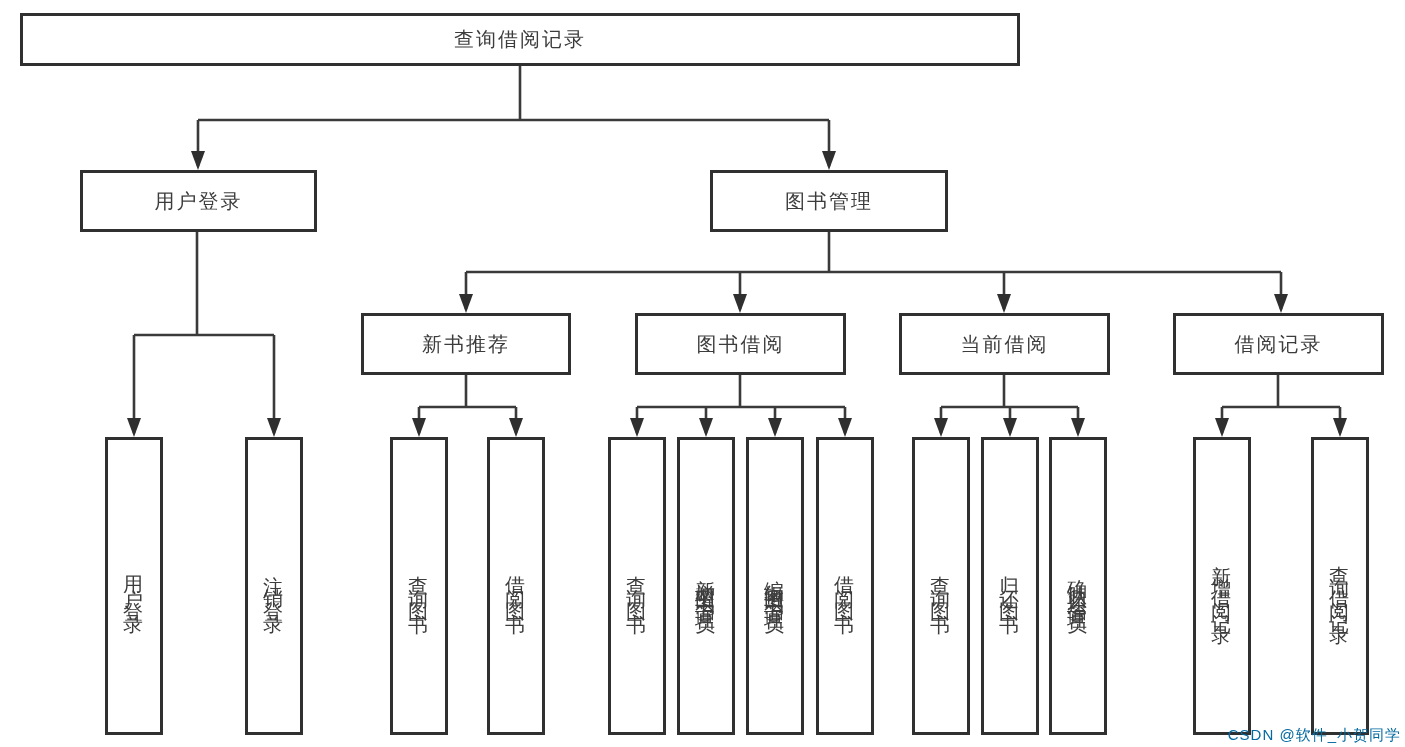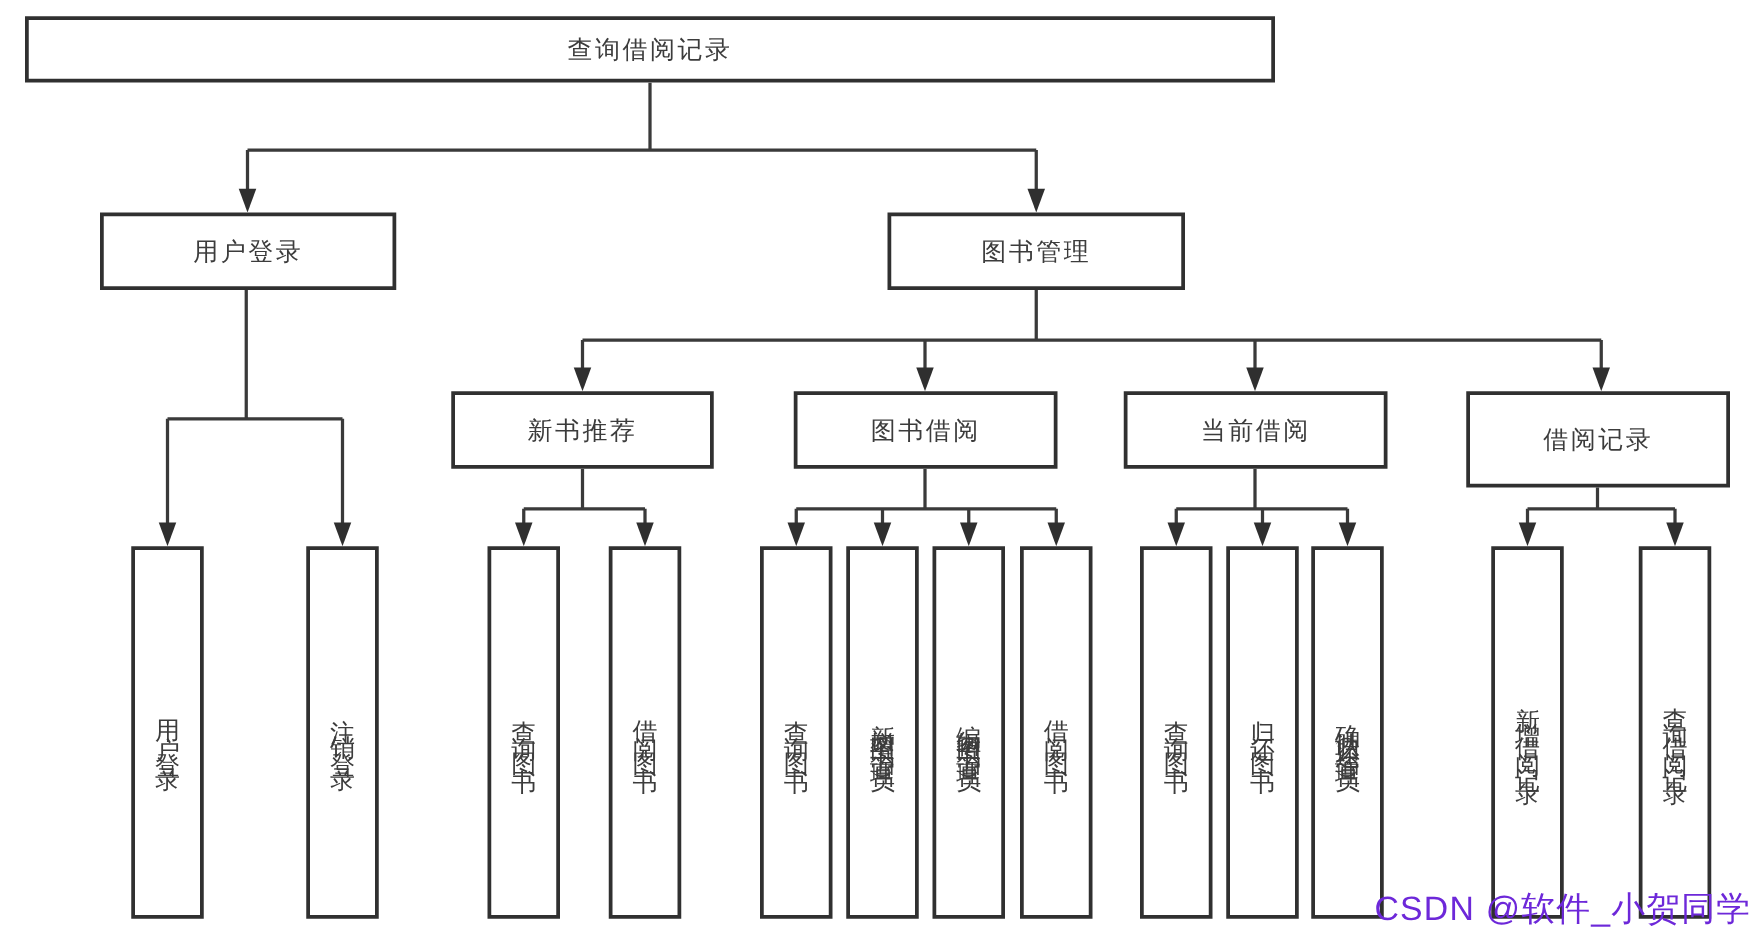--- a/index.html
+++ b/index.html
@@ -18,29 +18,29 @@
   .v-s{letter-spacing:13px;}
   .v-m{letter-spacing:12px;}
   .v-l{letter-spacing:5px;}
   
   .b-root{left:20px;top:13px;width:1000px;height:53px;}
   .b-userlogin{left:80px;top:170px;width:237px;height:62px;}
   .b-bookmgmt{left:710px;top:170px;width:238px;height:62px;}
   .b-newbook{left:361px;top:313px;width:210px;height:62px;}
   .b-bookborrow{left:635px;top:313px;width:211px;height:62px;}
   .b-currentborrow{left:899px;top:313px;width:211px;height:62px;}
-  .b-borrowrecord{left:1173px;top:313px;width:211px;height:77px;}
+  .b-borrowrecord{left:1173px;top:313px;width:211px;height:62px;}
   .leaf{top:437px;width:58px;height:298px;}
   .l1{left:105px;} .l2{left:245px;} .l3{left:390px;} .l4{left:487px;}
   .l5{left:608px;} .l6{left:677px;} .l7{left:746px;} .l8{left:816px;}
   .l9{left:912px;} .l10{left:981px;} .l11{left:1049px;}
   .l12{left:1193px;} .l13{left:1311px;}
   #watermark{
     position:absolute;right:4px;bottom:2px;z-index:5;
-    font-size:27px;color:#6d28d9;letter-spacing:1px;white-space:nowrap;
+    font-size:15px;color:#0369a1;letter-spacing:1px;white-space:nowrap;
   }
 </style>
 </head>
 <body>
 
 <div id="canvas">
 
   <svg id="connectors" viewBox="0 0 1405 747" xmlns="http://www.w3.org/2000/svg">
     <g stroke="#3a3a3a" stroke-width="2.6" fill="none">
 

